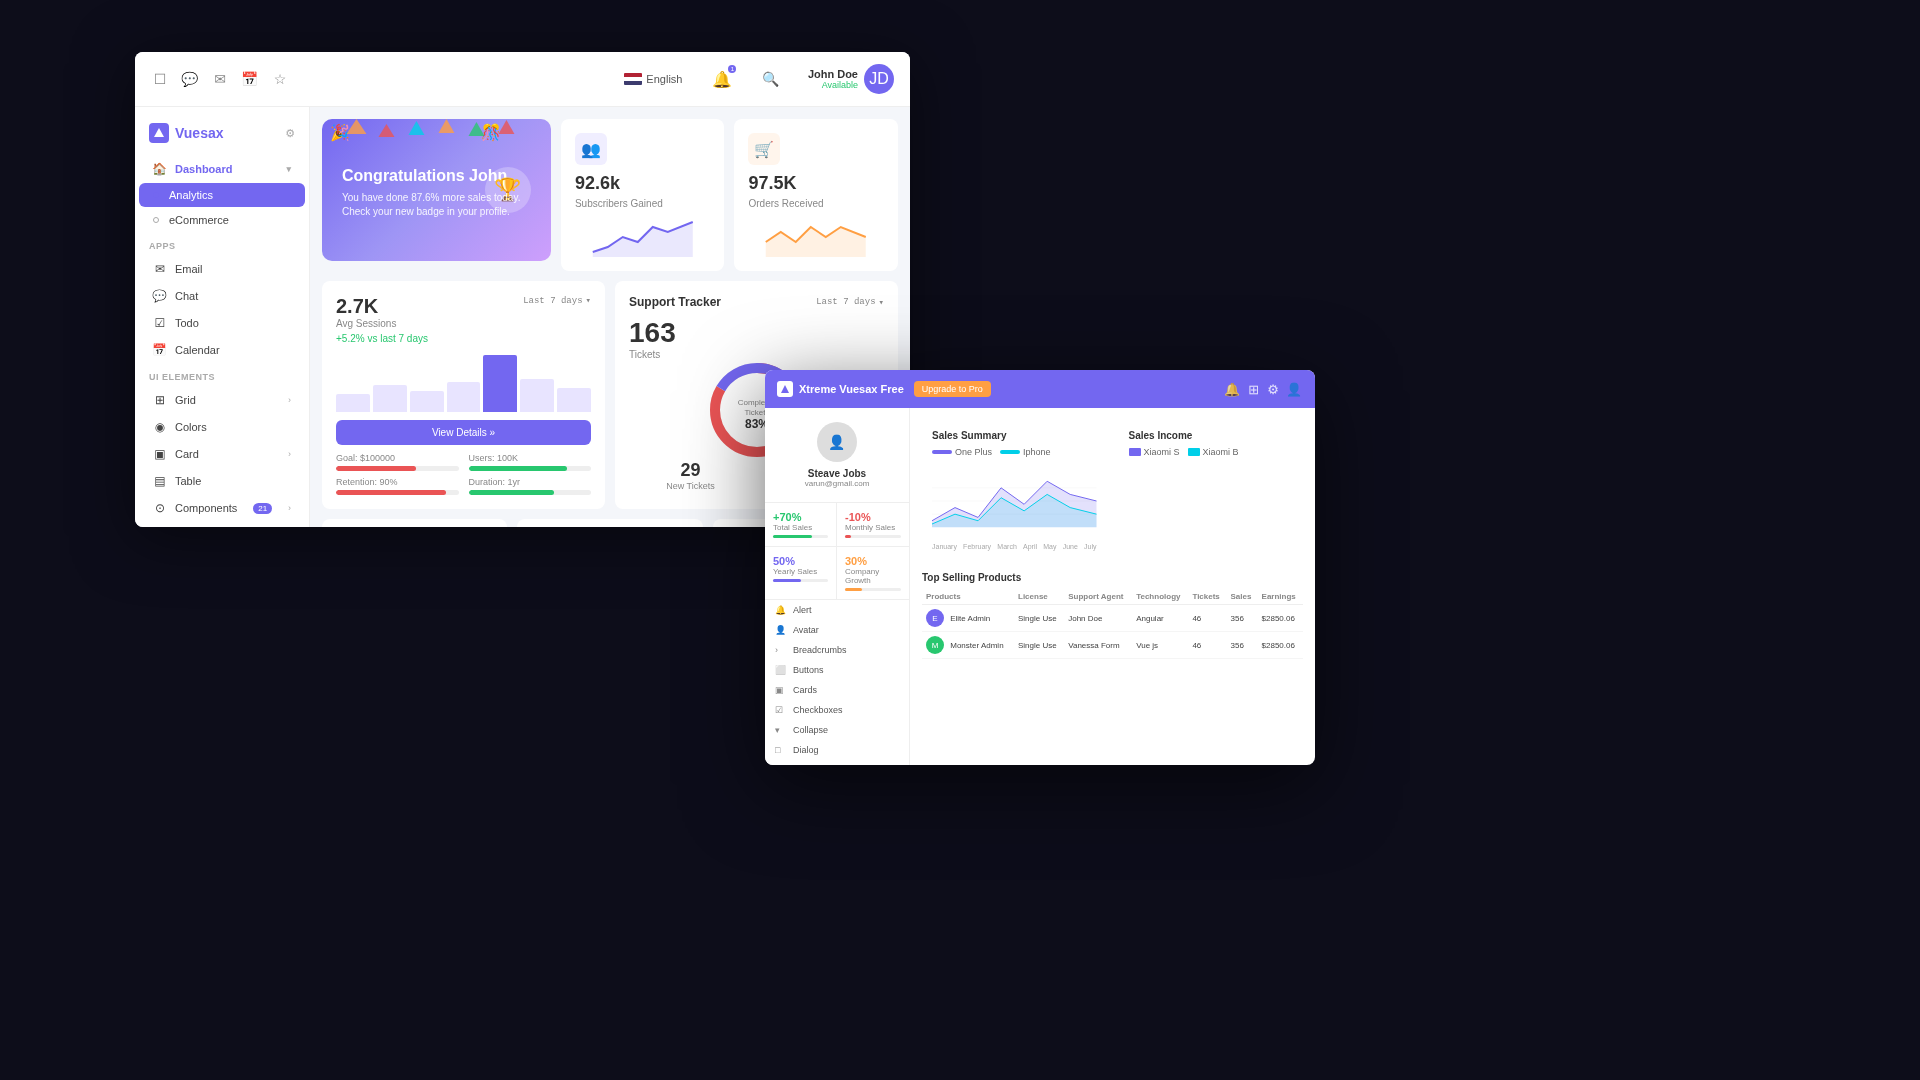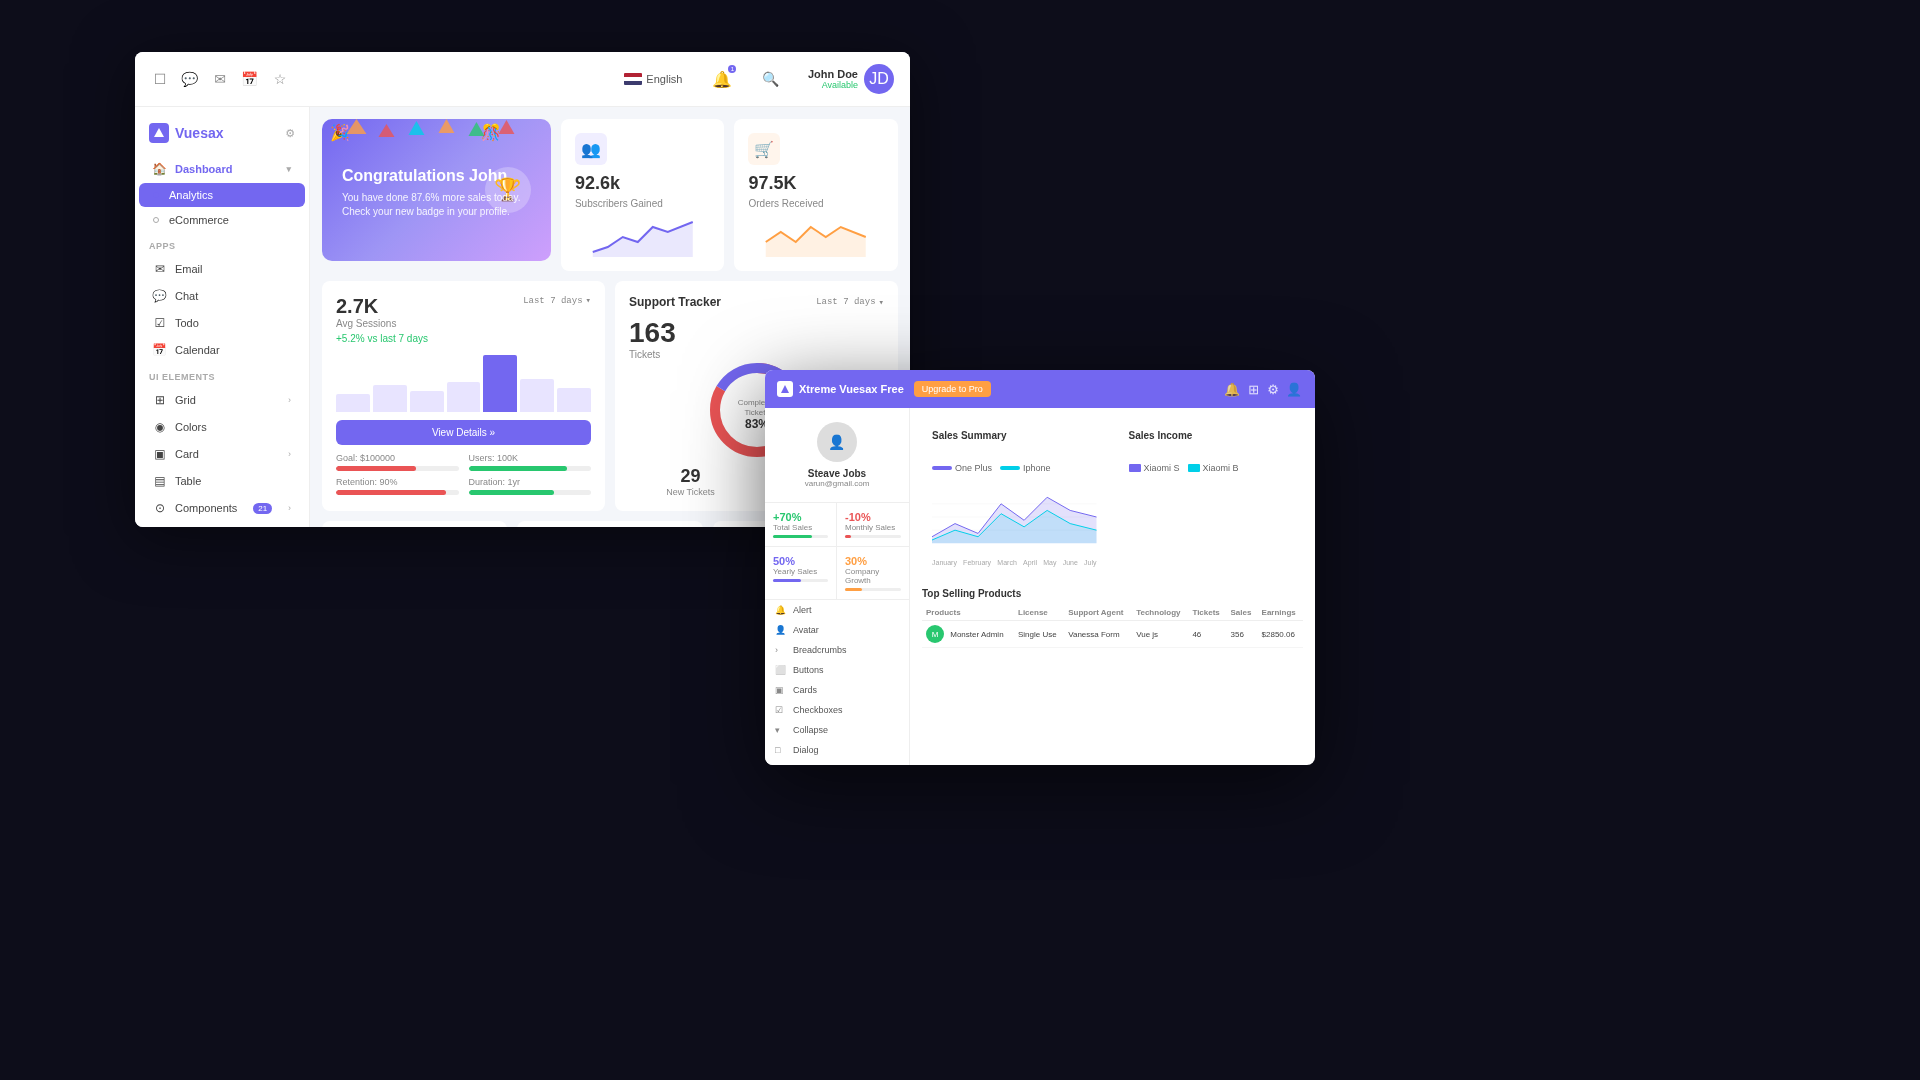--- a/index.html
+++ b/index.html
@@ -409,21 +409,20 @@
     }
     .donut-container {
       display: flex;
       justify-content: center;
       align-items: center;
       height: 100px;
     }
     .tickets-row {
       display: flex;
       gap: 9px;
-      margin-top: 6px;
     }
     .ticket-item { flex: 1; text-align: center; }
     .ticket-value {
       font-size: 18px;
       font-weight: 700;
       color: #333;
     }
     .ticket-label {
       font-size: 9px;
       color: #888;
@@ -612,21 +611,21 @@
     .overlay-chart-card {
       background: white;
       border-radius: 6px;
       padding: 10px;
       flex: 1;
     }
     .overlay-chart-title {
       font-size: 10px;
       font-weight: 600;
       color: #333;
-      margin-bottom: 22px;
+      margin-bottom: 6px;
     }
 
     .overlay-legend {
       display: flex;
       gap: 8px;
       margin-bottom: 4px;
     }
     .legend-item {
       display: flex;
       align-items: center;
@@ -1181,20 +1180,32 @@
                 <th>Support Agent</th>
                 <th>Technology</th>
                 <th>Tickets</th>
                 <th>Sales</th>
                 <th>Earnings</th>
               </tr>
             </thead>
             <tbody>
               <tr>
                 <td>
+                  <span class="product-avatar" style="background:#7367f0;">E</span>
+                  Elite Admin
+                </td>
+                <td>Single Use</td>
+                <td>John Doe</td>
+                <td>Angular</td>
+                <td>46</td>
+                <td>356</td>
+                <td>$2850.06</td>
+              </tr>
+              <tr>
+                <td>
                   <span class="product-avatar" style="background:#28c76f;">M</span>
                   Monster Admin
                 </td>
                 <td>Single Use</td>
                 <td>Vanessa Form</td>
                 <td>Vue js</td>
                 <td>46</td>
                 <td>356</td>
                 <td>$2850.06</td>
               </tr>

